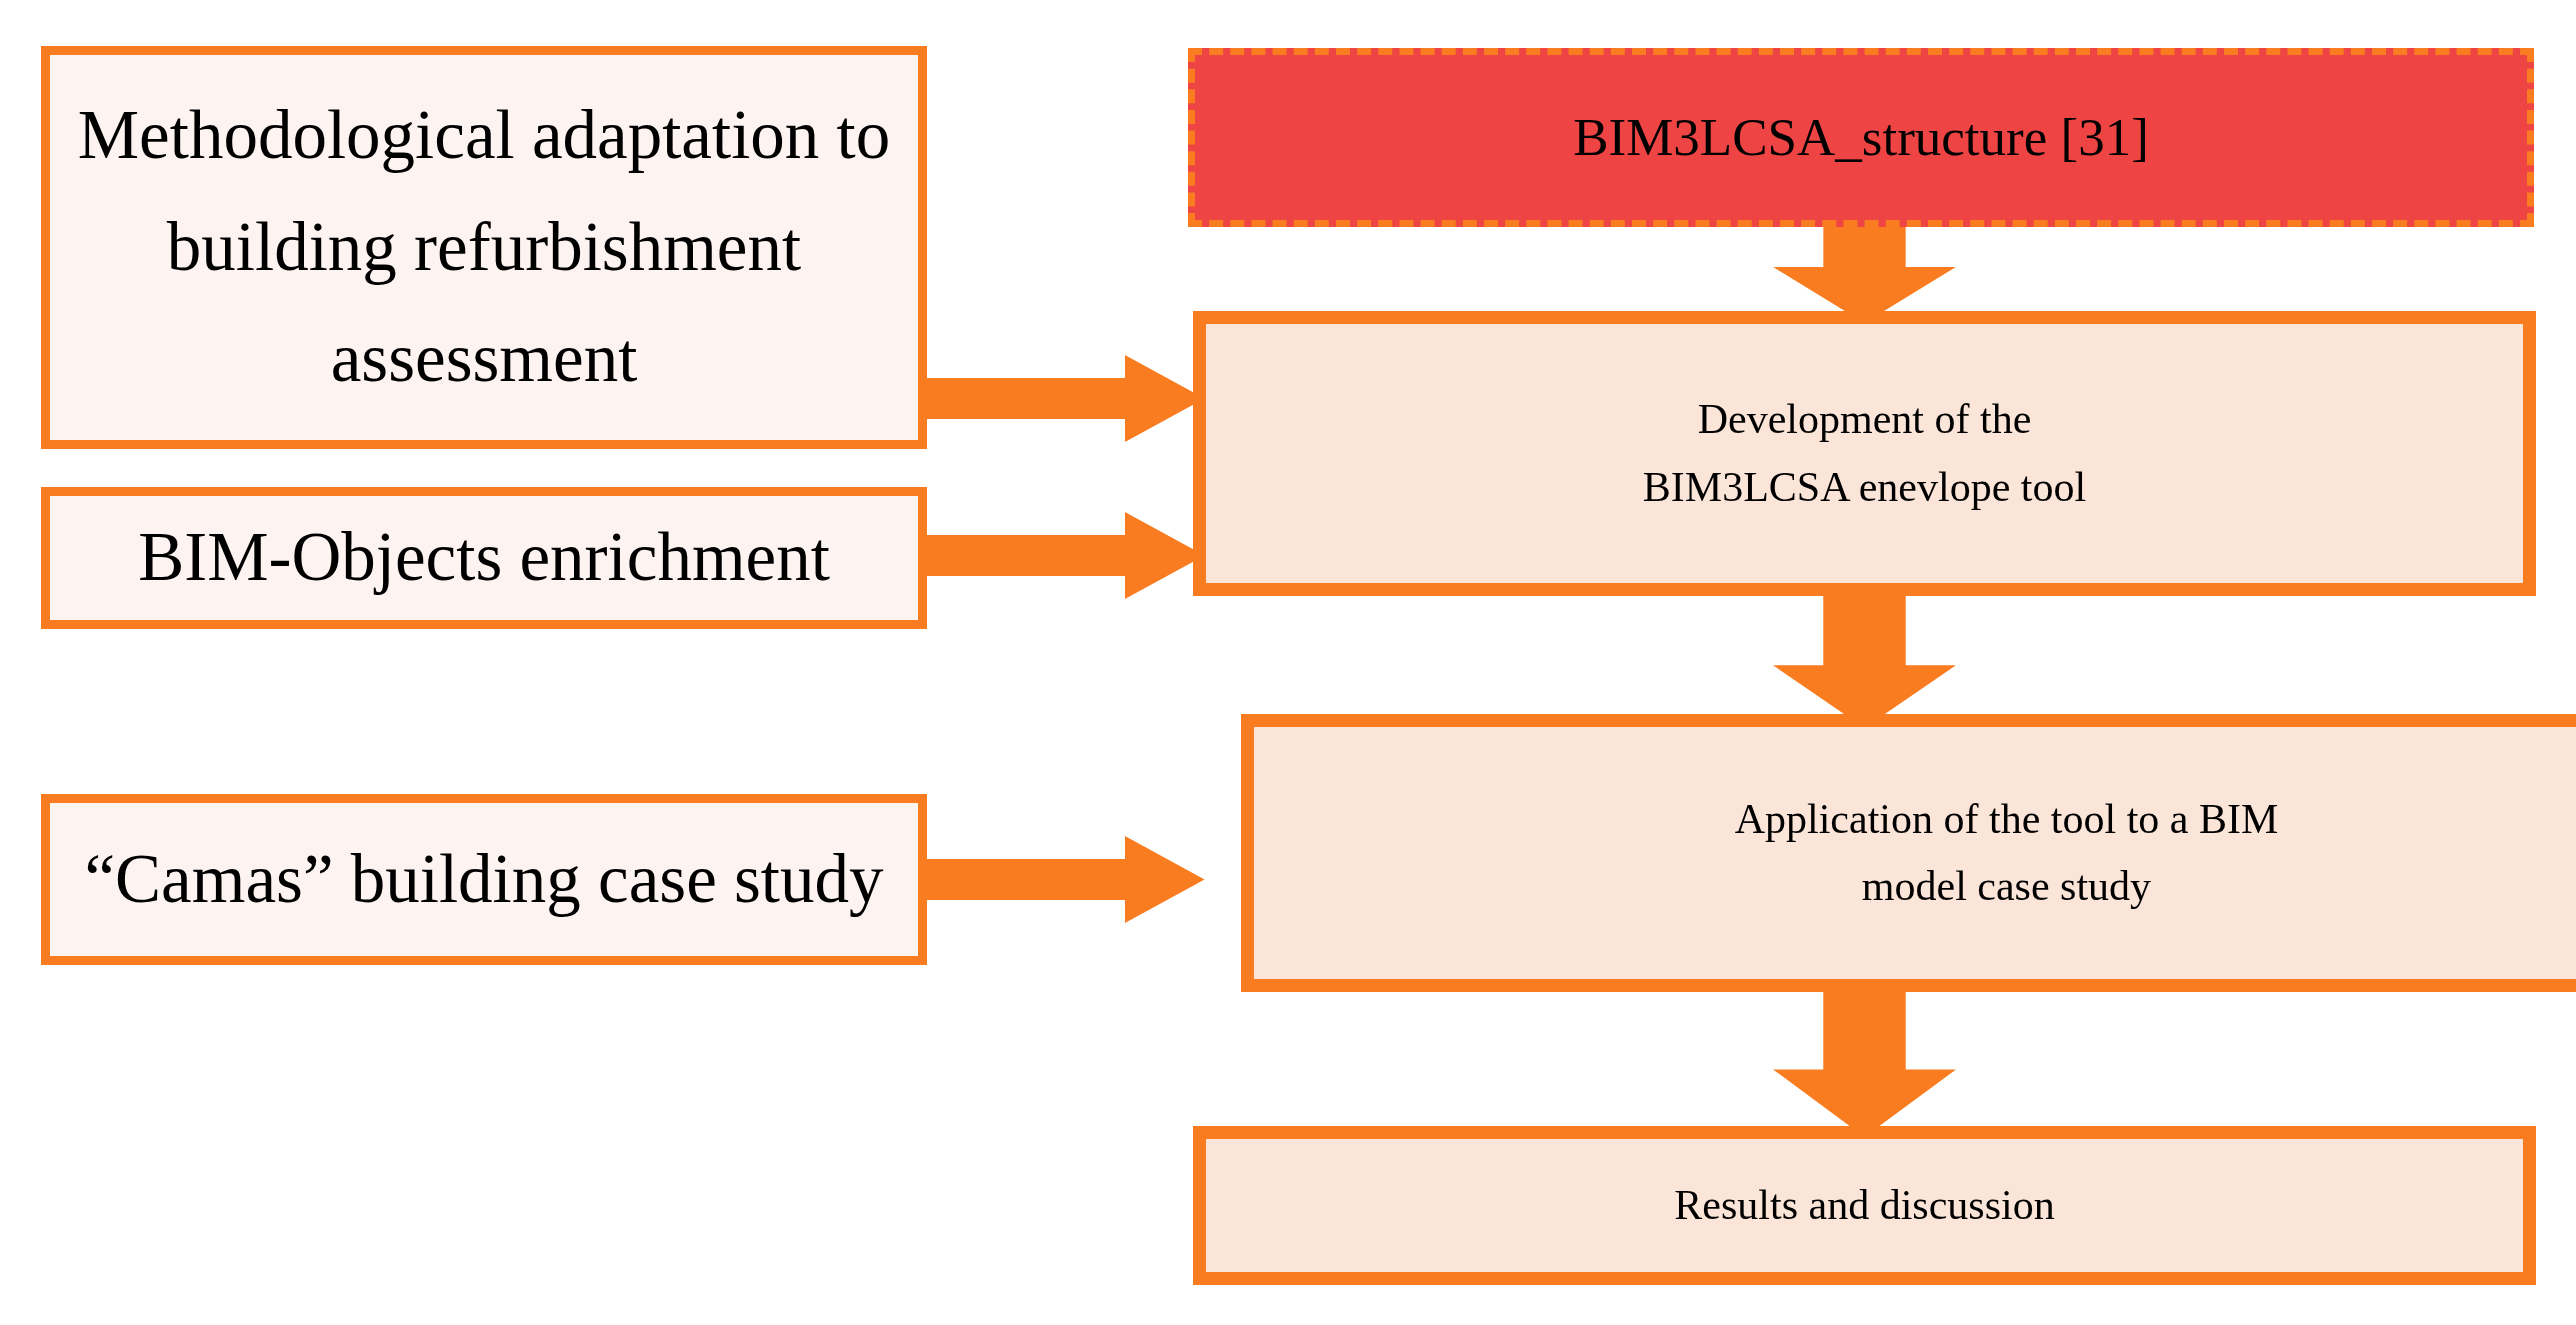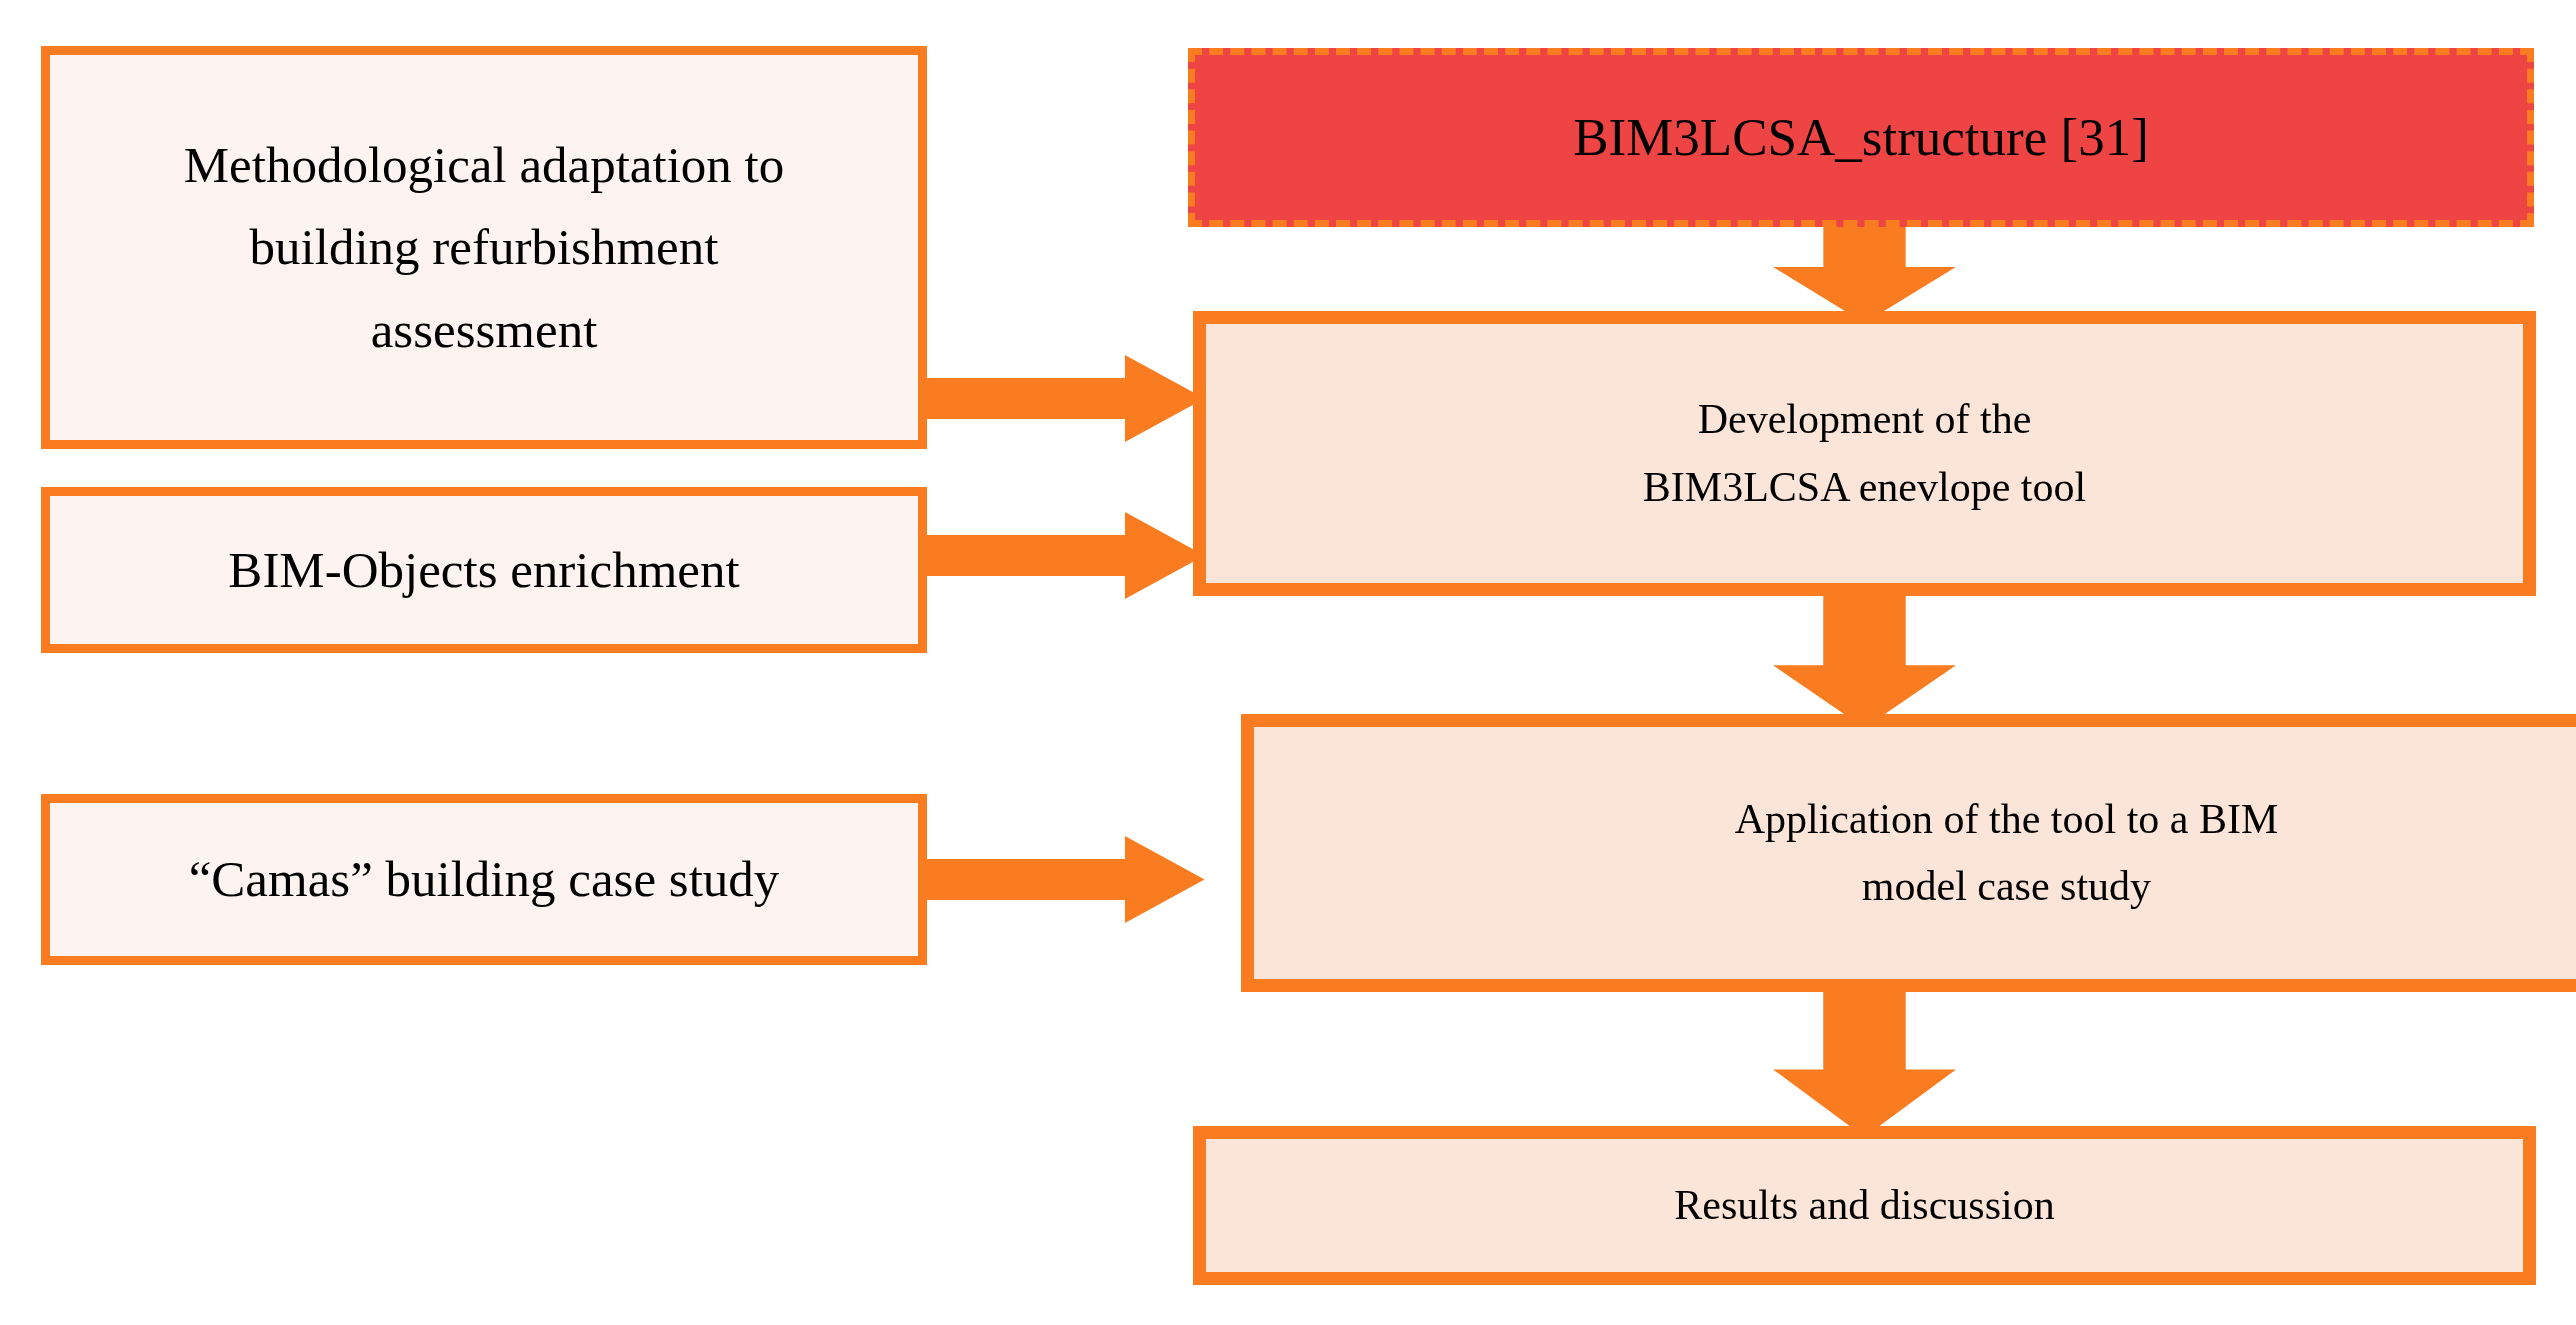--- a/index.html
+++ b/index.html
@@ -35,21 +35,21 @@
     width: 100%;
     padding: 0 20px;
     box-sizing: border-box;
     white-space: pre-line;
   }
 
   
   .node.input-node {
     background: #FDF3F0;
     border: 9px solid #F97C20;
-    font-size: 51px;
+    font-size: 69px;
     line-height: 1.62;
   }
 
   
   .node.process-node {
     background: #FBE4D8;
     border: 13px solid #F97C20;
     font-size: 42px;
     line-height: 1.60;
   }
@@ -73,21 +73,21 @@
 <body>
 
 <div id="canvas">
 
   <div class="node input-node" style="left:41px; top:46px; width:886px; height:403px;">
     <span class="label">Methodological adaptation to
 building refurbishment
 assessment</span>
   </div>
 
-  <div class="node input-node" style="left:41px; top:487px; width:886px; height:166px;">
+  <div class="node input-node" style="left:41px; top:487px; width:886px; height:142px;">
     <span class="label">BIM-Objects enrichment</span>
   </div>
 
   <div class="node input-node" style="left:41px; top:794px; width:886px; height:171px;">
     <span class="label">“Camas” building case study</span>
   </div>
 
   <div class="node reference-node" style="left:1188px; top:48px; width:1346px; height:179px;">
     <span class="label">BIM3LCSA_structure [31]</span>
   </div>

